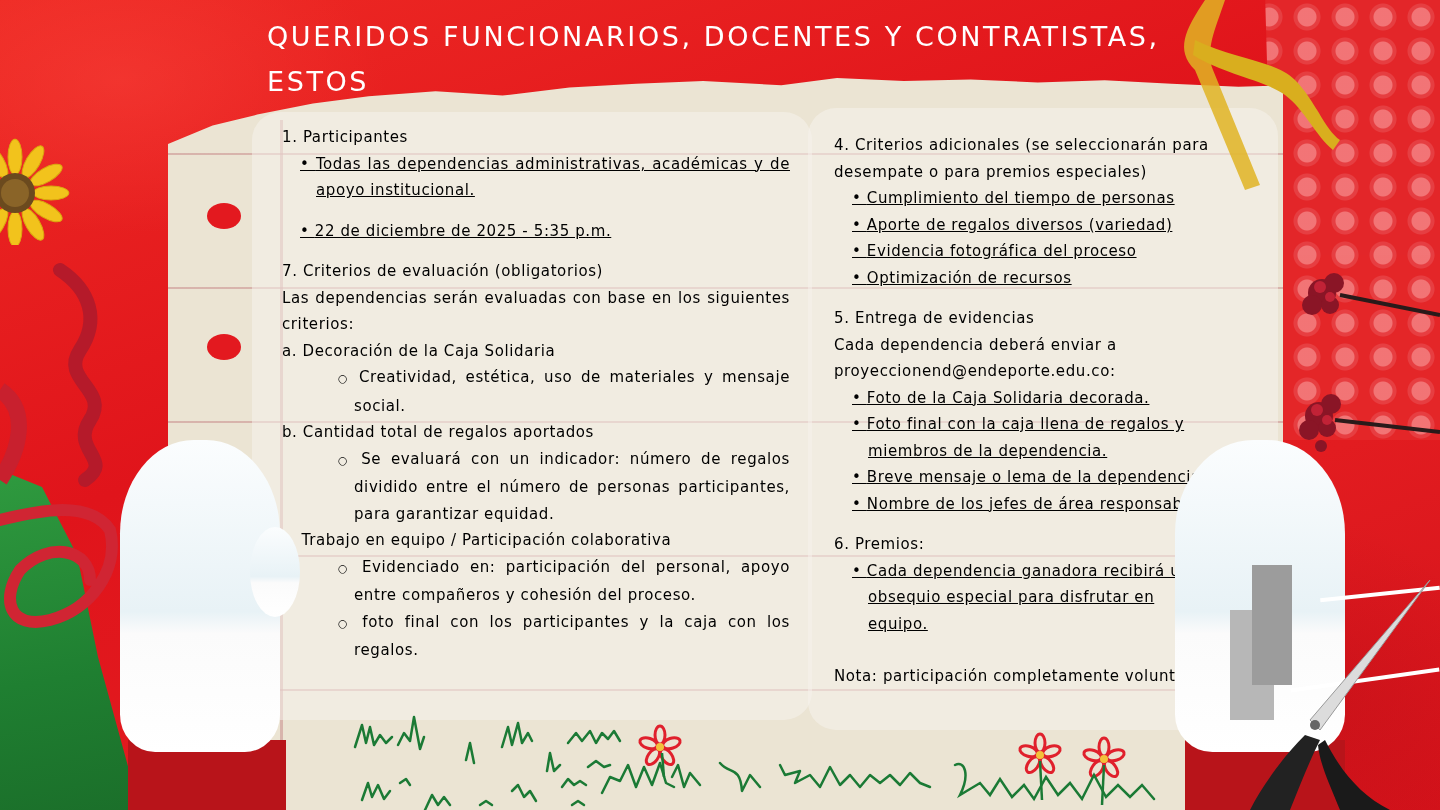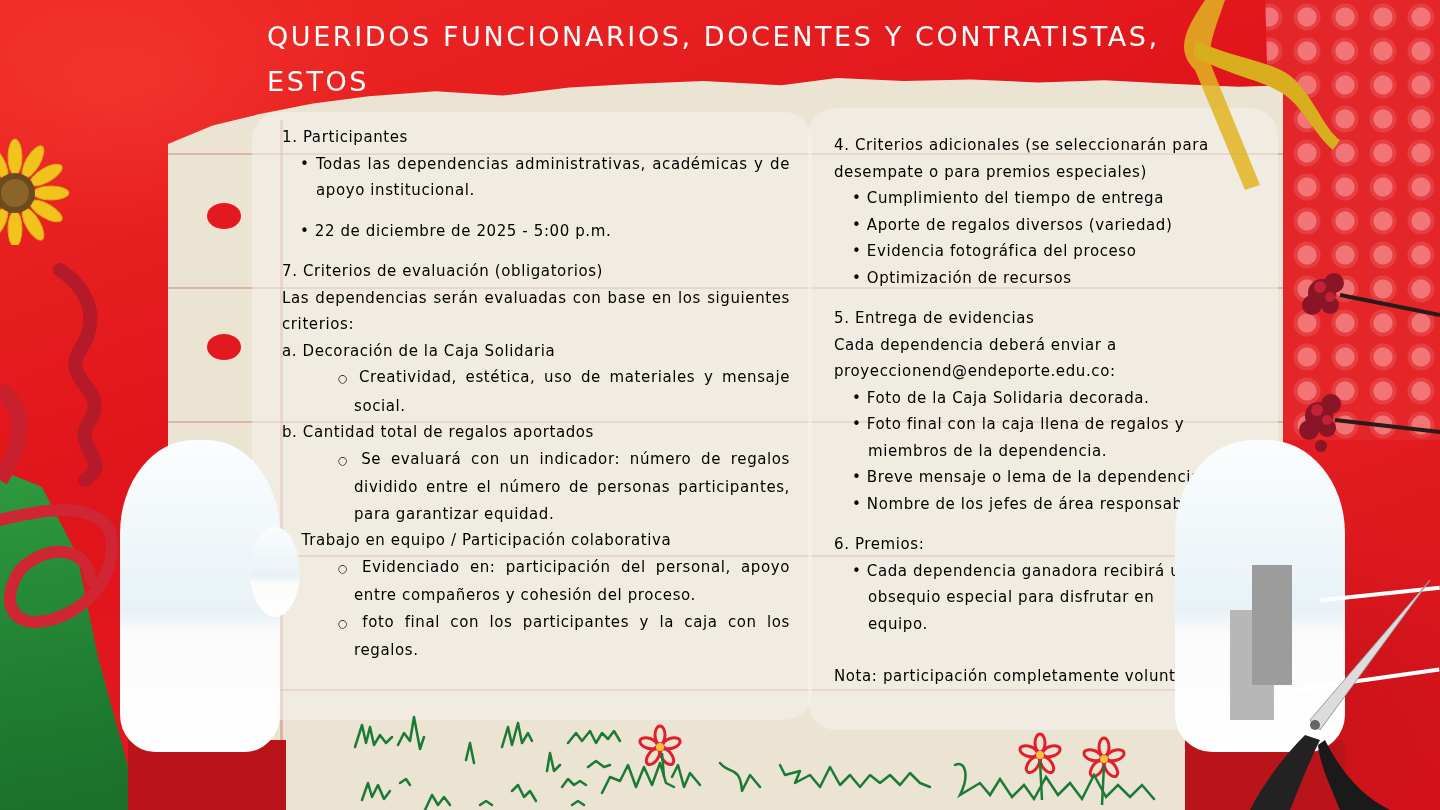--- a/index.html
+++ b/index.html
@@ -60,21 +60,21 @@
   .hole { position: absolute; width: 34px; height: 26px; border-radius: 50%; background: #e3191f; left: 207px; }
   .card {
     position: absolute; background: rgba(245,242,236,0.55); border-radius: 28px;
   }
   .col {
     position: absolute; color: #000000; font-family: "DejaVu Sans", sans-serif;
     font-size: 15px; line-height: 26.5px; letter-spacing: 0.6px;
   }
   .col .sec { margin-top: 14px; }
   .col .sec:first-child { margin-top: 0; }
-  .col .b1 { padding-left: 34px; text-indent: -16px; }
+  .col .b1 { padding-left: 34px; text-indent: -16px; text-decoration: underline; }
   .col .b1::before { content: "• "; }
   .col .b2 { padding-left: 72px; text-indent: -16px; text-align: justify; }
   .col .b2::before { content: "○ "; font-size: 11px; }
   .justify { text-align: justify; }
   .mitten {
     position: absolute; background: linear-gradient(to bottom, #fbfdfe 0%, #e8f2f6 55%, #fbfbfb 62%, #ffffff 100%);
     border-radius: 46% 46% 22% 22% / 30% 30% 12% 12%;
   }
   .cuff { position: absolute; background: #b8141a; }
   .grass { position: absolute; left: 340px; top: 705px; width: 870px; height: 105px; }
@@ -130,39 +130,39 @@
 
 <div class="card" style="left:252px; top:112px; width:560px; height:608px;"></div>
 <div class="card" style="left:808px; top:108px; width:470px; height:622px;"></div>
 
 <div class="col" style="left:282px; top:124px; width:508px;">
   <div class="sec">
     <div>1. Participantes</div>
     <div class="b1 justify">Todas las dependencias administrativas, académicas y de apoyo institucional.</div>
   </div>
   <div class="sec">
-    <div class="b1">22 de diciembre de 2025 - 5:00 p.m.</div>
+    <div class="b1">22 de diciembre de 2025 - 5:35 p.m.</div>
   </div>
   <div class="sec">
     <div>7. Criterios de evaluación (obligatorios)</div>
     <div class="justify" style="text-align-last:left;">Las dependencias serán evaluadas con base en los siguientes criterios:</div>
     <div>a. Decoración de la Caja Solidaria</div>
     <div class="b2">Creatividad, estética, uso de materiales y mensaje social.</div>
     <div>b. Cantidad total de regalos aportados</div>
     <div class="b2">Se evaluará con un indicador: número de regalos dividido entre el número de personas participantes, para garantizar equidad.</div>
     <div>c. Trabajo en equipo / Participación colaborativa</div>
     <div class="b2">Evidenciado en: participación del personal, apoyo entre compañeros y cohesión del proceso.</div>
     <div class="b2">foto final con los participantes y la caja con los regalos.</div>
   </div>
 </div>
 
 <div class="col" style="left:834px; top:132px; width:432px;">
   <div class="sec">
     <div>4. Criterios adicionales (se seleccionarán para desempate o para premios especiales)</div>
-    <div class="b1">Cumplimiento del tiempo de entrega</div>
+    <div class="b1">Cumplimiento del tiempo de personas</div>
     <div class="b1">Aporte de regalos diversos (variedad)</div>
     <div class="b1">Evidencia fotográfica del proceso</div>
     <div class="b1">Optimización de recursos</div>
   </div>
   <div class="sec">
     <div>5. Entrega de evidencias</div>
     <div>Cada dependencia deberá enviar a</div>
     <div>proyeccionend@endeporte.edu.co:</div>
     <div class="b1">Foto de la Caja Solidaria decorada.</div>
     <div class="b1">Foto final con la caja llena de regalos y miembros de la dependencia.</div>

